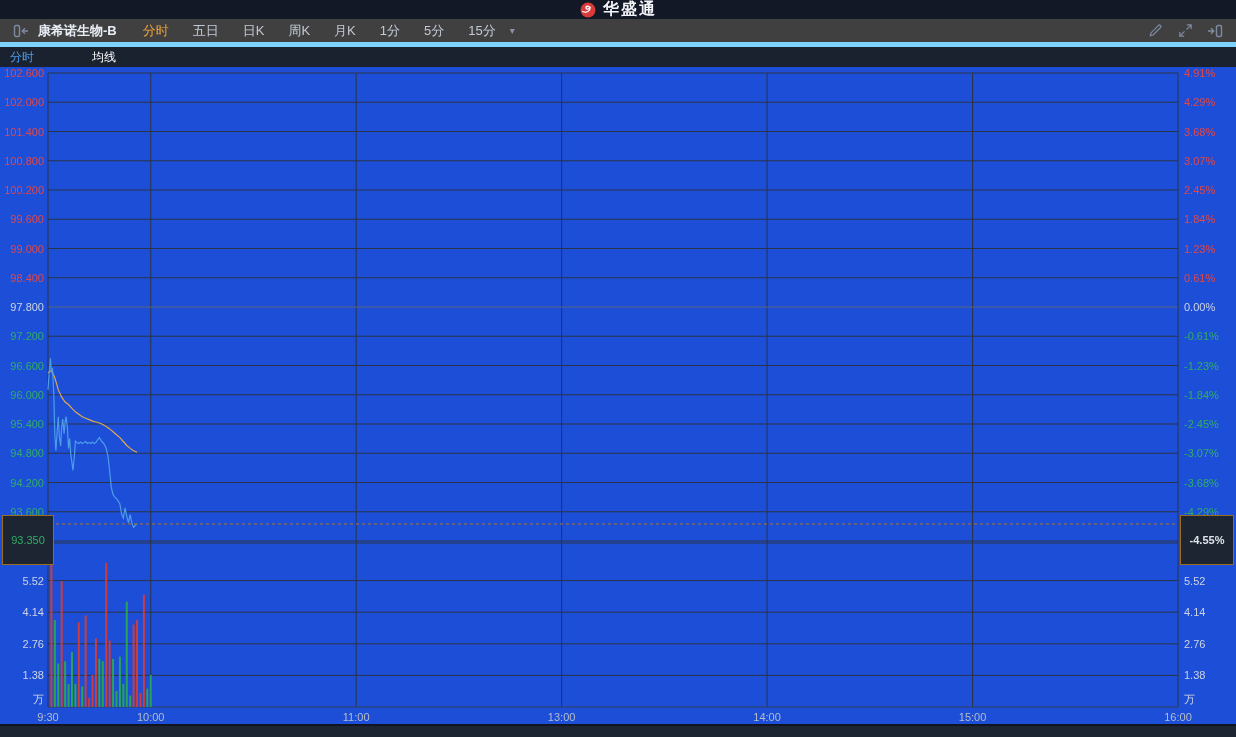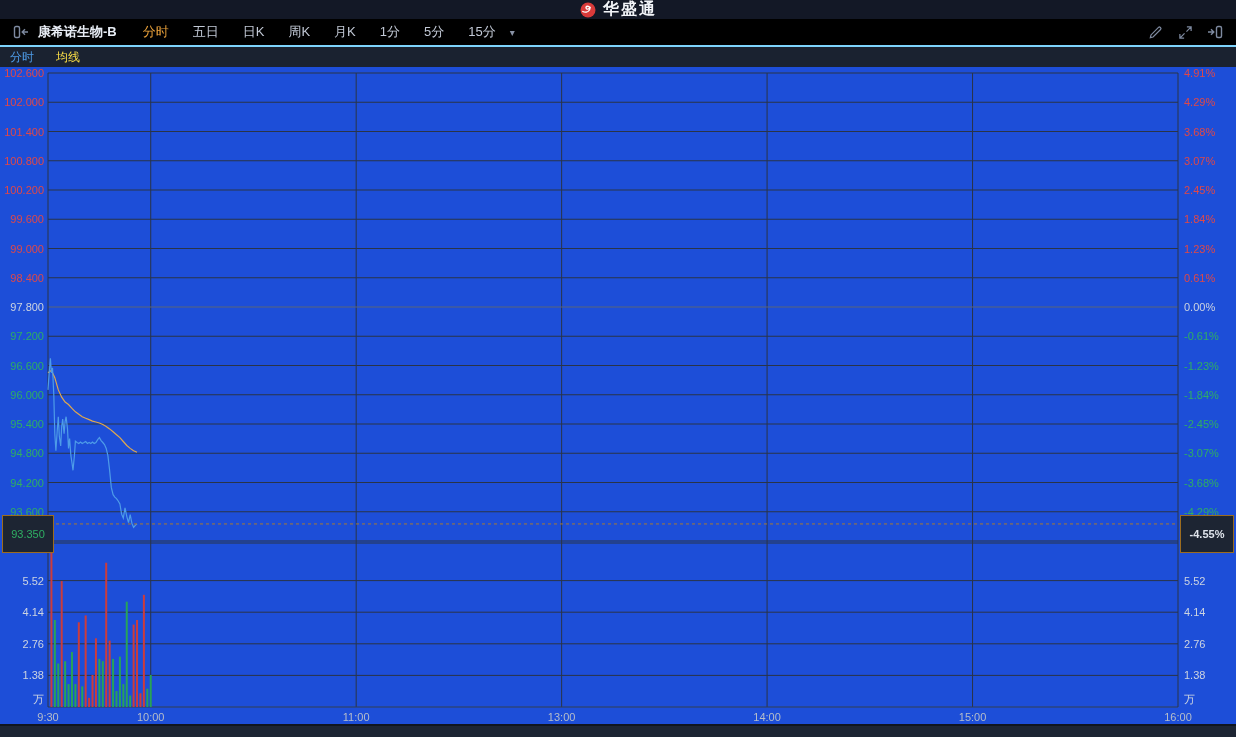--- a/index.html
+++ b/index.html
@@ -1,37 +1,37 @@
 <!DOCTYPE html>
 <html><head>
 <meta charset="utf-8">
 <style>
   * { margin:0; padding:0; box-sizing:border-box; }
   html,body { width:1236px; height:737px; overflow:hidden; background:#1d2533;
     font-family:"Liberation Sans","DejaVu Sans",sans-serif; }
   .topbar { height:19px; background:#131826; display:flex; align-items:center; justify-content:center; }
   .logo { display:flex; align-items:center; gap:6px; }
   .logo-text { color:#f2f4f8; font-size:16px; font-weight:bold; letter-spacing:2px; }
-  .toolbar { height:28px; background:#000000; display:flex; align-items:center; padding:0 10px;
-    border-bottom:2px solid #7dd3fc; }
+  .toolbar { height:28px; background:#404040; display:flex; align-items:center; padding:0 10px;
+    border-bottom:5px solid #7dd3fc; }
   .icon-btn { color:#7e8aa0; display:inline-flex; align-items:center; justify-content:center;
     width:22px; height:22px; cursor:pointer; }
   .stock-name { color:#e8edf5; font-size:13px; font-weight:bold; margin:0 14px 0 6px; white-space:nowrap; }
   .tabs { display:flex; align-items:center; }
   .tab { color:#c2c9d6; font-size:13px; padding:0 12px; cursor:pointer; white-space:nowrap; }
   .tab.active { color:#eea43b; }
   .caret { color:#8a93a6; font-size:10px; margin-left:2px; cursor:pointer; }
   .toolbar-spacer { flex:1; }
   .toolbar-right { display:flex; align-items:center; gap:8px; }
   .legendbar { height:20px; background:#1a2230; display:flex; align-items:center; padding:0 10px; gap:22px; }
   .legend-item { font-size:12px; cursor:pointer; }
   .chart-wrap { position:relative; width:1236px; height:659px; background:#1d4ed8; }
   svg text { font-family:"Liberation Sans","DejaVu Sans",sans-serif; }
   .badge { position:absolute; font-size:11px; line-height:14px; border:1px solid #9c6c1f;
-    background:#1d2533; text-align:center; padding:11px 2px; z-index:3; }
+    background:#1d2533; text-align:center; padding:17px 2px; z-index:3; }
   .badge.left { color:#2fae63; }
   .badge.right { color:#dfe4ec;font-weight:bold; }
   .bottom-edge { position:absolute; left:0; bottom:0; width:100%; height:2px; background:#10151f; }
 </style>
 </head>
 <body>
 
 <div class="topbar">
   <div class="logo">
     <svg width="18" height="18" viewBox="0 0 24 24">
@@ -78,21 +78,21 @@
       <svg width="16" height="14" viewBox="0 0 16 14">
         <rect x="9.5" y="1.5" width="5" height="11" rx="1.5" fill="none" stroke="#7e8aa0" stroke-width="1.4"></rect>
         <path d="M1 7 H6.5 M4 4.2 L6.8 7 L4 9.8" stroke="#7e8aa0" stroke-width="1.4" fill="none"></path>
       </svg>
     </span>
   </div>
 </div>
 
 <div class="legendbar" id="legendbar">
     <span class="legend-item" style="color: rgb(78, 156, 232);">分时</span>
-    <span class="legend-item" style="color: #fde047;">均线</span>
+    <span class="legend-item" style="color: #ffffff; margin-left: 36px;">均线</span>
   </div>
 
 <div class="chart-wrap">
   <svg id="chart-svg" width="1236" height="659">
       <g>
         <line x1="150.72727272727275" y1="6" x2="150.72727272727275" y2="640" stroke="#2a3447" stroke-width="1"></line>
         <line x1="356.1818181818182" y1="6" x2="356.1818181818182" y2="640" stroke="#2a3447" stroke-width="1"></line>
         <line x1="561.6363636363636" y1="6" x2="561.6363636363636" y2="640" stroke="#2a3447" stroke-width="1"></line>
         <line x1="767.0909090909091" y1="6" x2="767.0909090909091" y2="640" stroke="#2a3447" stroke-width="1"></line>
         <line x1="972.5454545454545" y1="6" x2="972.5454545454545" y2="640" stroke="#2a3447" stroke-width="1"></line>

